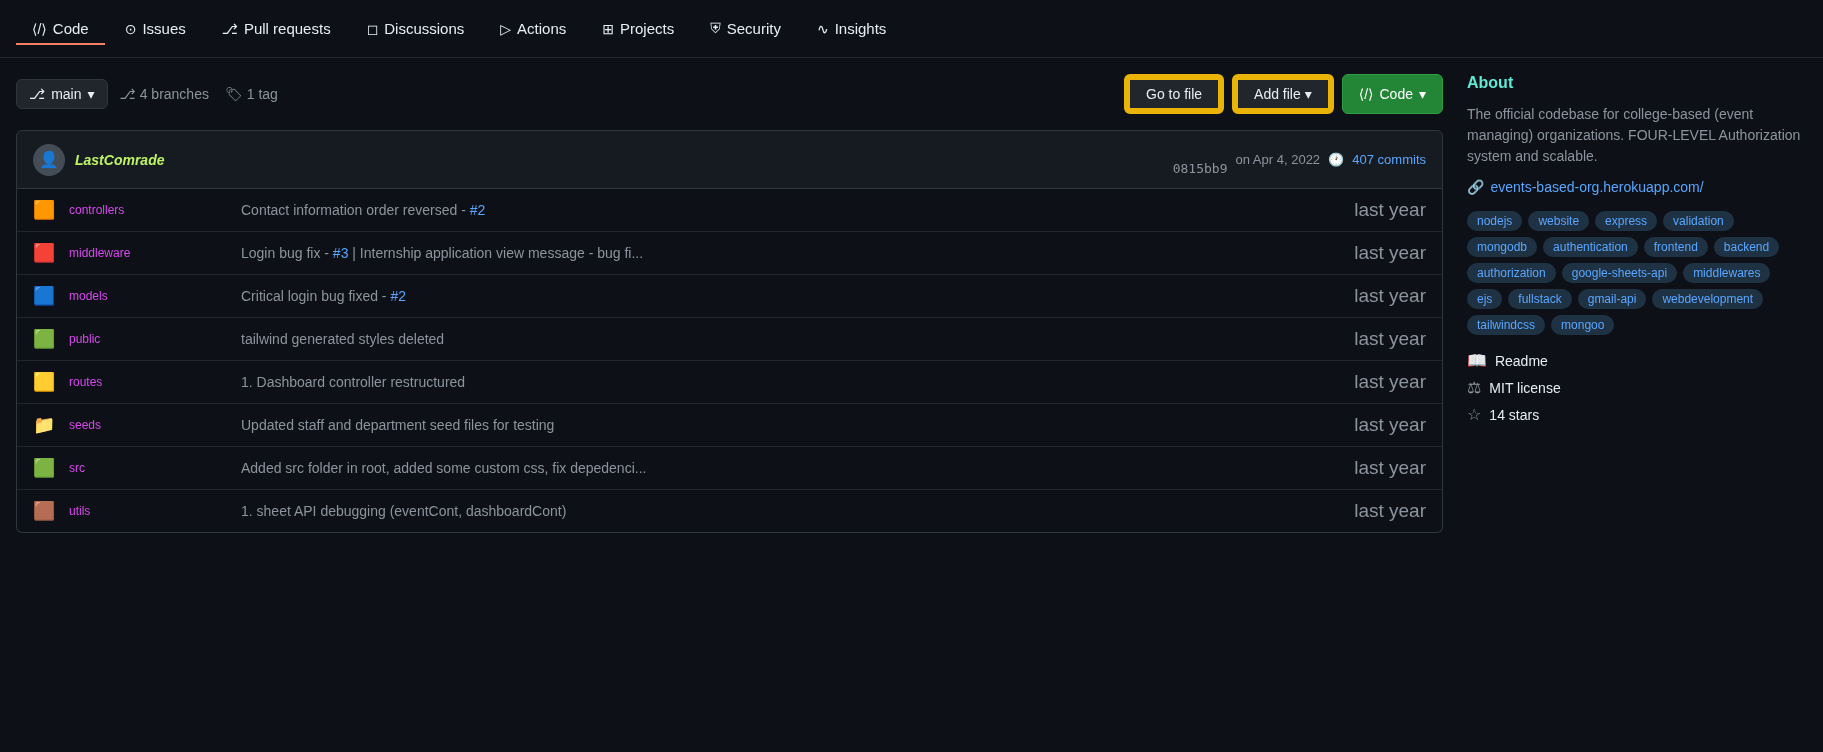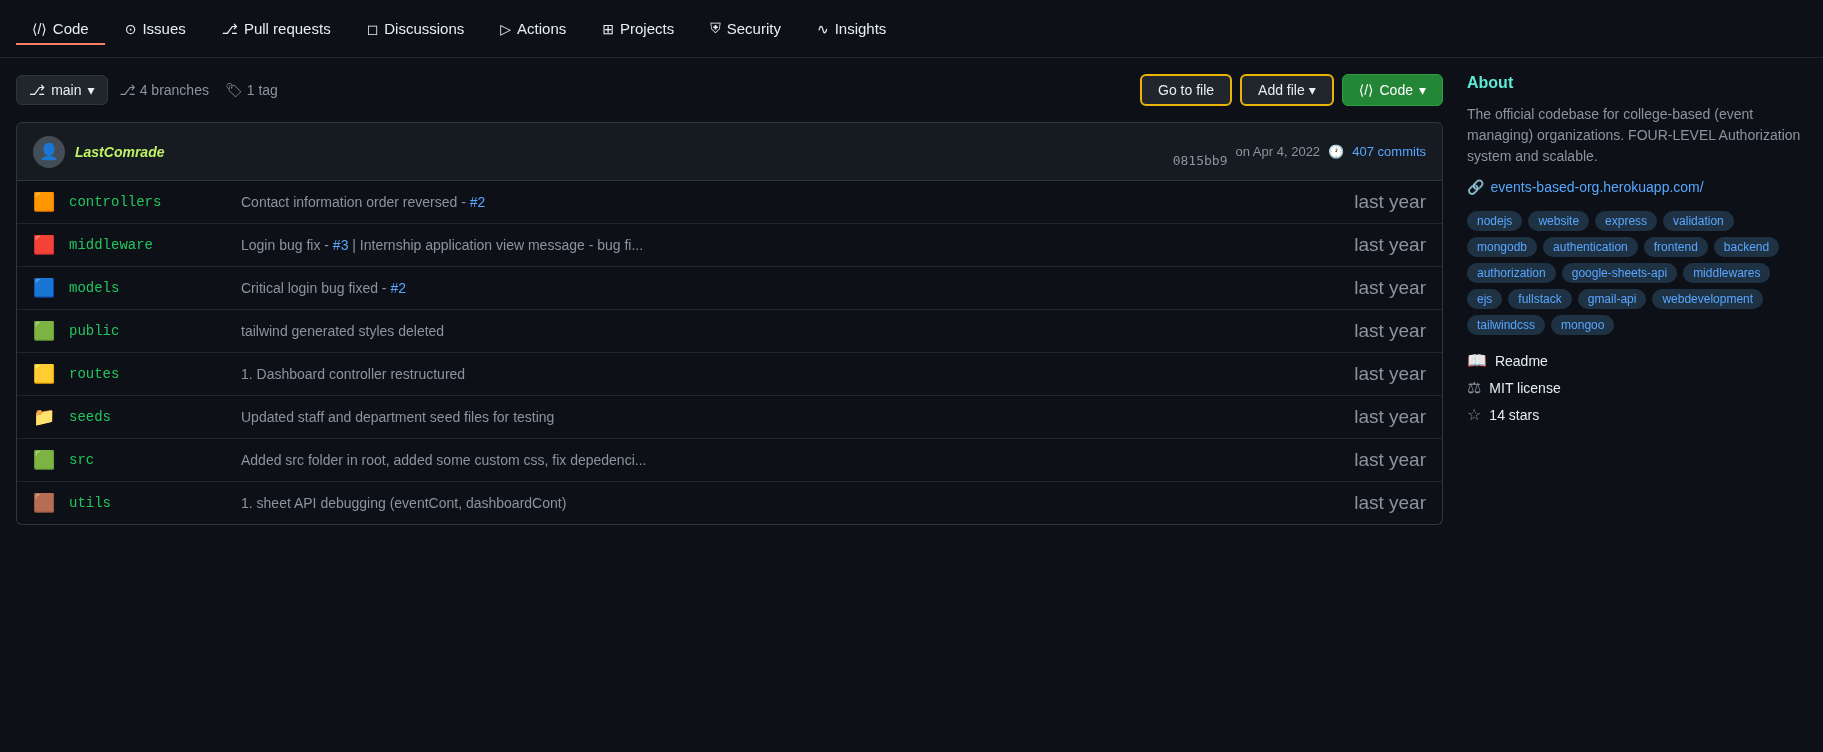--- a/index.html
+++ b/index.html
@@ -76,21 +76,21 @@
       flex: 1;
     }
     .meta-item {
       display: flex;
       align-items: center;
       gap: 4px;
     }
     .toolbar-actions { display: flex; gap: 8px; margin-left: auto; }
     .btn-secondary {
       background: #21262d;
-      border: 2px solid #eab308;
+      border: 6px solid #eab308;
       color: #e6edf3;
       padding: 6px 16px;
       border-radius: 6px;
       cursor: pointer;
       font-size: 14px;
     }
     .btn-primary {
       background: #238636;
       border: 1px solid #2ea043;
       color: #fff;
@@ -148,21 +148,21 @@
     .file-row {
       display: flex;
       align-items: center;
       padding: 10px 16px;
       border-bottom: 1px solid #21262d;
       gap: 12px;
       cursor: pointer;
     }
     .file-row:last-child { border-bottom: none; }
     .file-icon { font-size: 18px; width: 24px; text-align: center; flex-shrink: 0; }
-    .file-name { width: 160px; flex-shrink: 0; color: #22c55e; font-size: 14px; font-family: Liberation Mono, monospace; }
+    .file-name { width: 160px; flex-shrink: 0; color: #d946ef; font-size: 12px; }
     .file-commit { flex: 1; color: #8b949e; font-size: 14px; overflow: hidden; text-overflow: ellipsis; white-space: nowrap; }
     .file-commit a { color: #58a6ff; }
     .file-time { color: #8b949e; font-size: 19px; width: 80px; text-align: right; flex-shrink: 0; }
 
     
     .about-title {
       font-size: 16px;
       font-weight: 700;
       margin-bottom: 12px;
       color: #5eead4;

